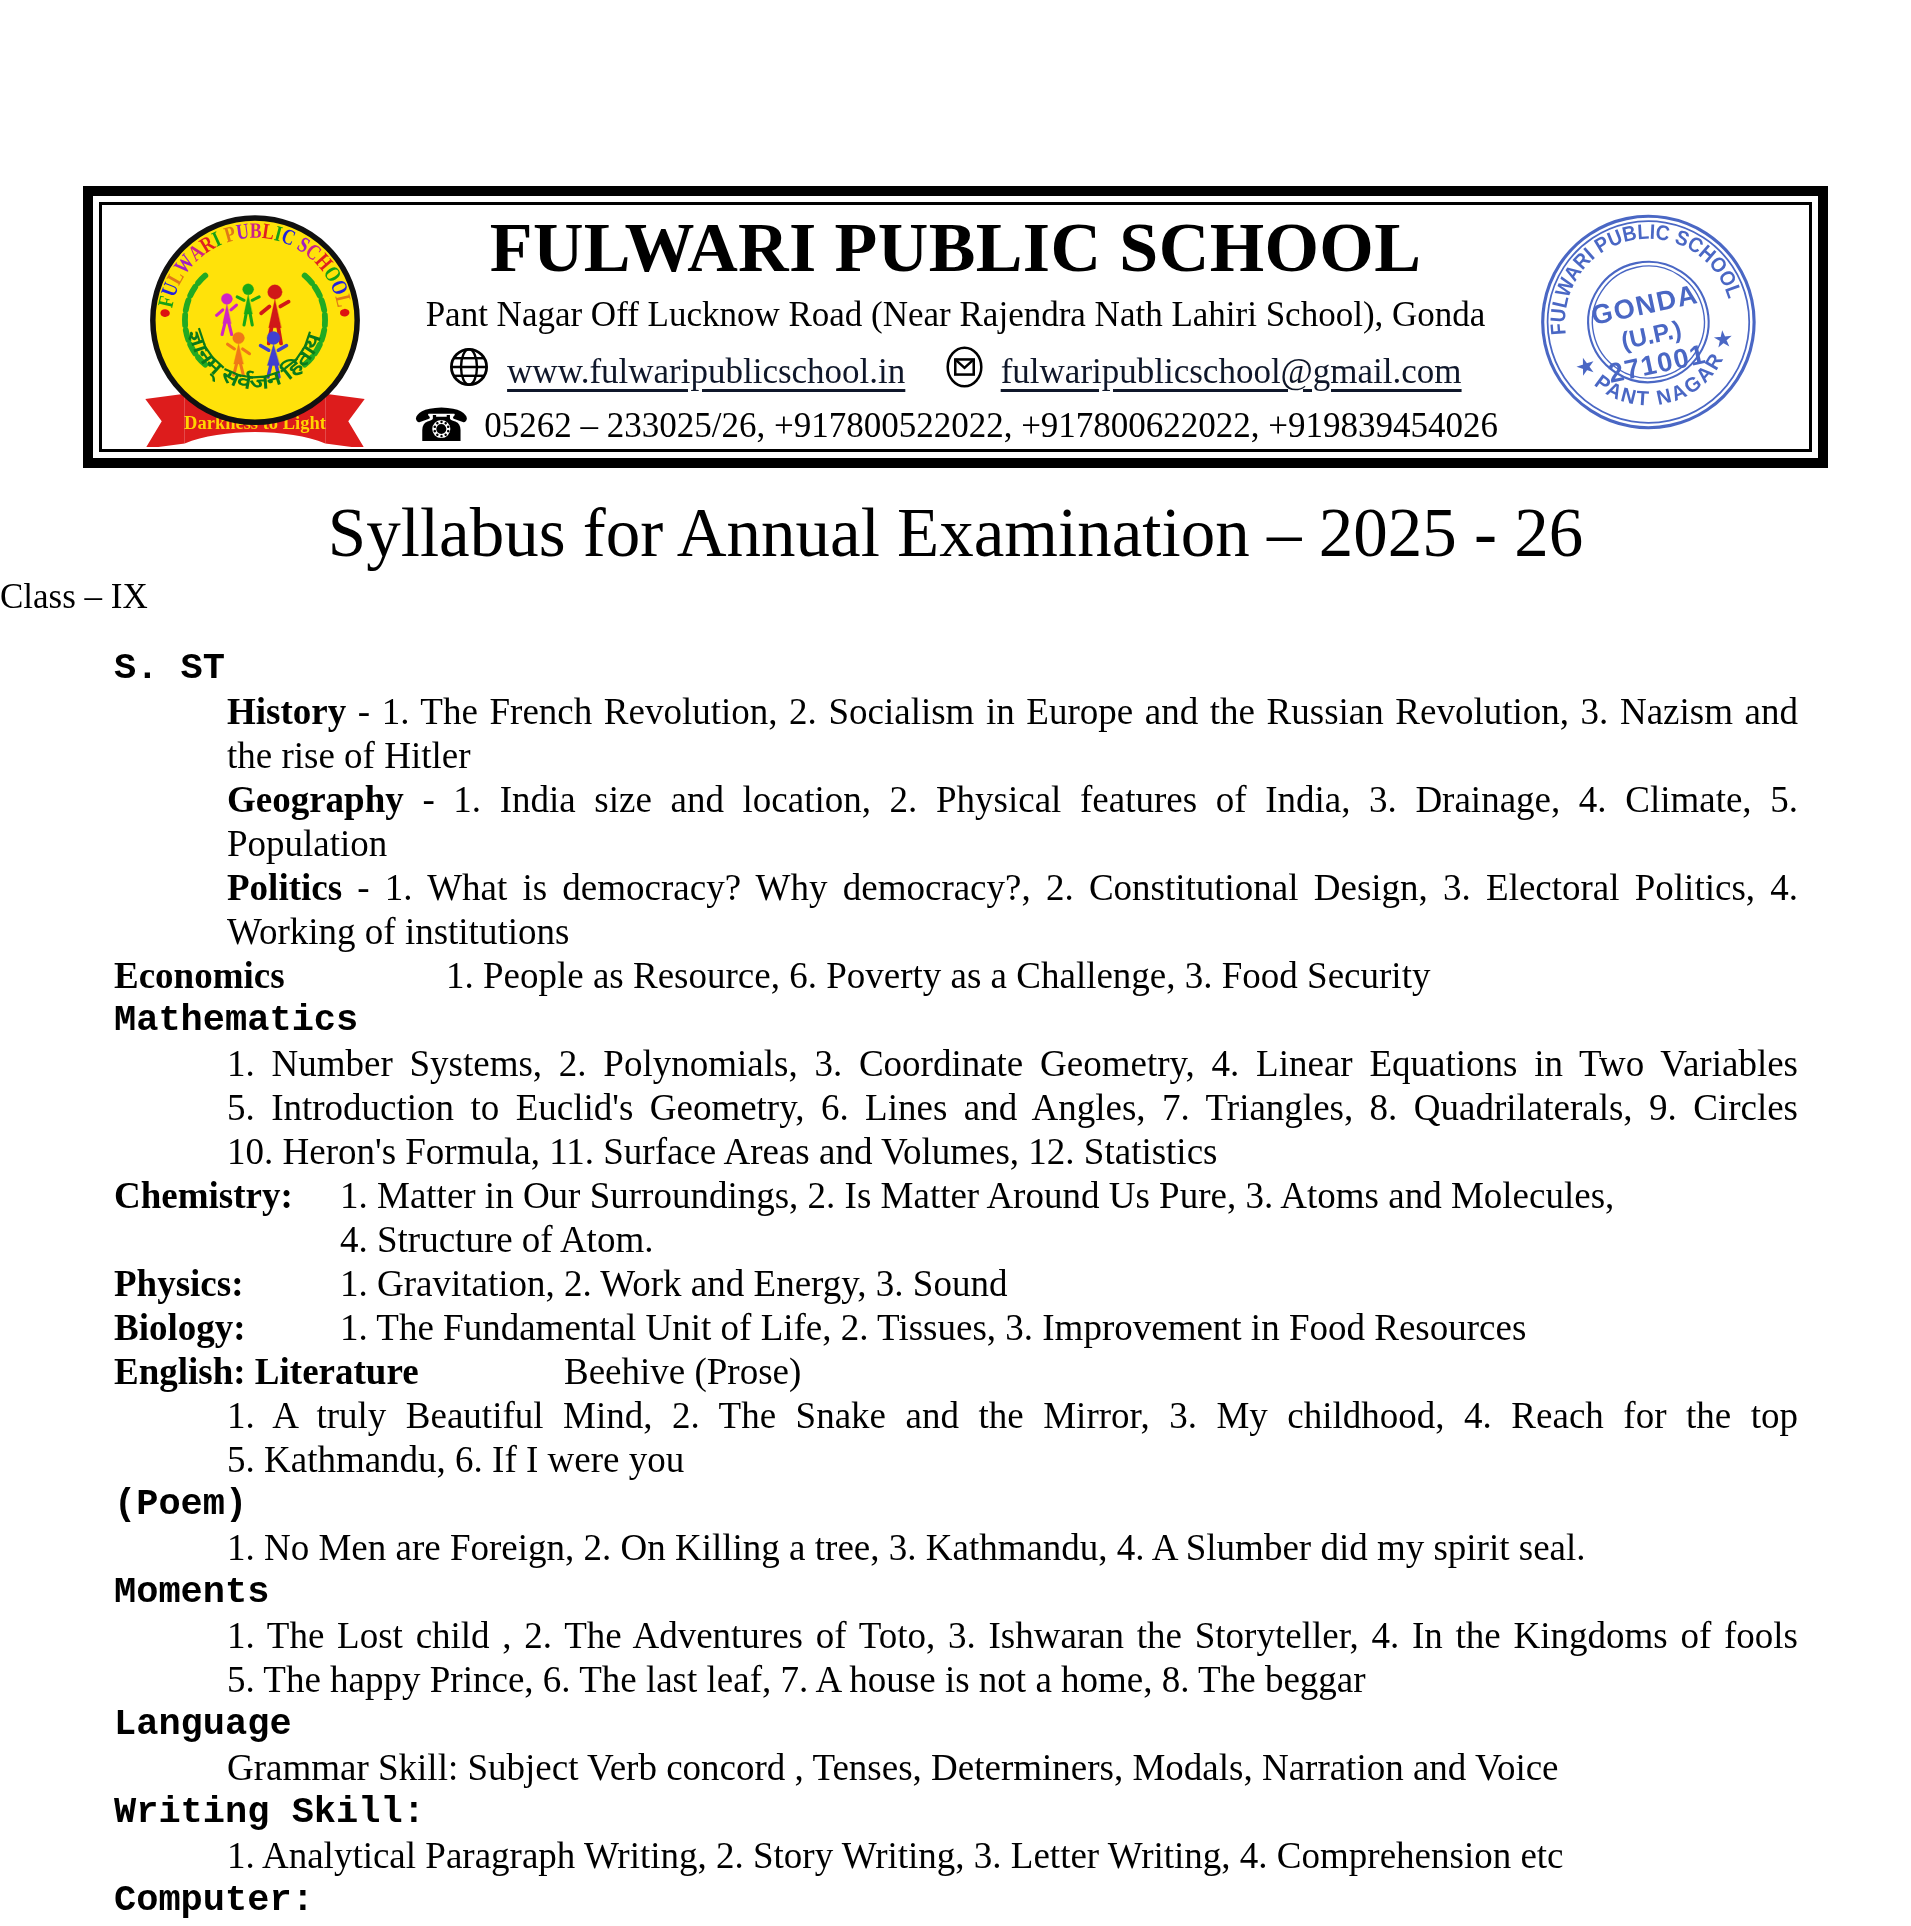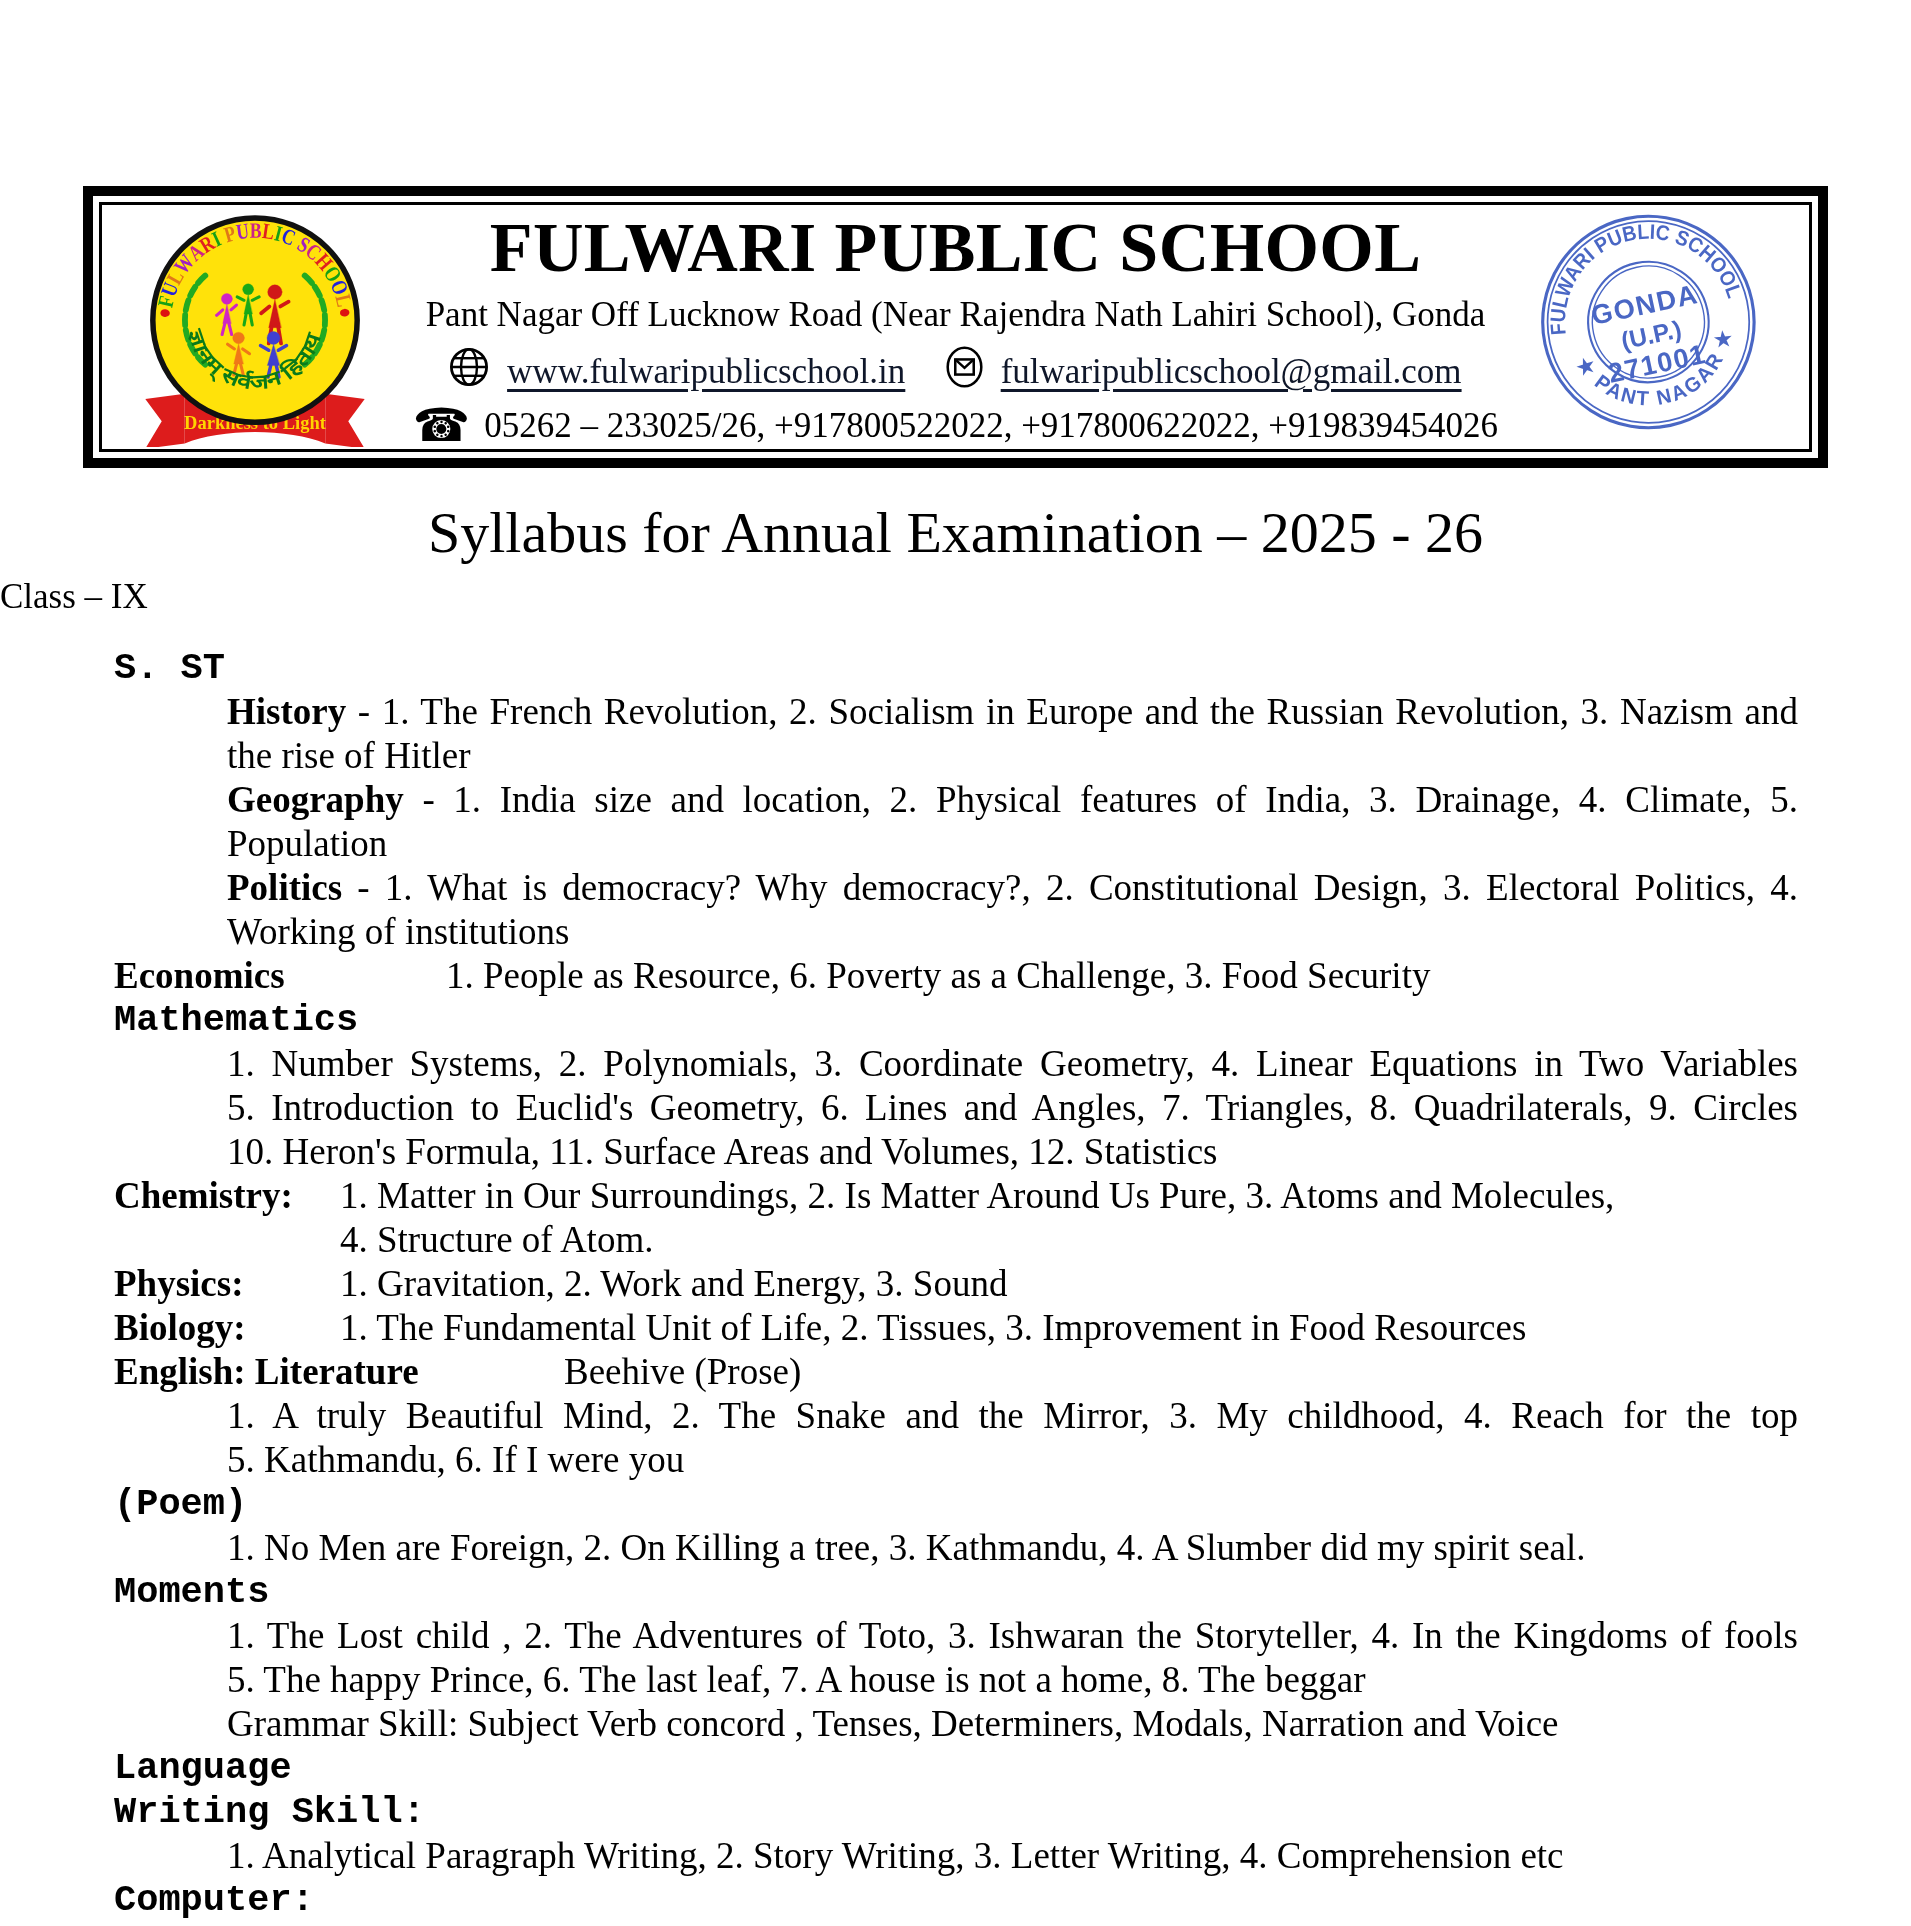--- a/index.html
+++ b/index.html
@@ -17,21 +17,21 @@
   #head-center{margin:0 300px 0 300px;padding-top:5.4px;text-align:center;}
   #school-name{font-size:70px;line-height:73px;font-weight:bold;letter-spacing:0.4px;white-space:nowrap;}
   #school-address{font-size:35px;line-height:42px;margin-top:10px;white-space:nowrap;}
   #links-row{margin-top:10px;font-size:35px;line-height:42px;display:flex;justify-content:center;align-items:center;gap:17.7px;white-space:nowrap;}
   #phone-row{margin-top:7.7px;font-size:35px;line-height:42px;display:flex;justify-content:center;align-items:center;gap:14px;white-space:nowrap;}
   a.doc-link{color:#0f172a;text-decoration:underline;text-decoration-thickness:2.7px;text-underline-offset:6.2px;}
   .hicon{display:inline-block;vertical-align:middle;}
 
   
   #content{position:absolute;left:0;top:501px;width:1911px;padding:0;}
-  #doc-title{font-size:58px;line-height:64px;text-align:center;}
+  #doc-title{font-size:69px;line-height:64px;text-align:center;}
   #doc-class{font-size:35px;line-height:58px;margin-top:3.1px;}
 
   
   #syllabus{margin:20px 113px 0 114px;font-size:37px;line-height:44px;}
   .blk{position:relative;}
   .hd{font-weight:bold;line-height:44px;font-family:Liberation Mono, monospace;}
   .line{line-height:44px;}
   .just{text-align:justify;text-align-last:justify;}
   .side-label{position:absolute;font-weight:bold;white-space:nowrap;}
   .tab-t1{margin-left:113px;}
@@ -227,24 +227,24 @@
         </div>
         <div class="blk hd">(Poem)</div>
         <div class="blk tab-t1">
           <div class="line">1. No Men are Foreign, 2. On Killing a tree, 3. Kathmandu, 4. A Slumber did my spirit seal.</div>
         </div>
         <div class="blk hd">Moments</div>
         <div class="blk tab-t1">
           <div class="line just">1. The Lost child , 2. The Adventures of Toto, 3. Ishwaran the Storyteller, 4. In the Kingdoms of fools</div>
           <div class="line">5. The happy Prince, 6. The last leaf, 7. A house is not a home, 8. The beggar</div>
         </div>
+        <div class="blk hd">Language</div>
         <div class="blk tab-t1">
           <div class="line">Grammar Skill: Subject Verb concord , Tenses, Determiners, Modals, Narration and Voice</div>
         </div>
-        <div class="blk hd">Language</div>
         <div class="blk hd">Writing Skill:</div>
         <div class="blk tab-t1">
           <div class="line">1. Analytical Paragraph Writing, 2. Story Writing, 3. Letter Writing, 4. Comprehension etc</div>
         </div>
         <div class="blk hd">Computer:</div>
         <div class="blk tab-t1">
           <div class="line just">1. Computer System, 2. Input and Output Devices, 3. Types of Software, 4. Operating system</div>
         </div>
       </div>
   </div>

